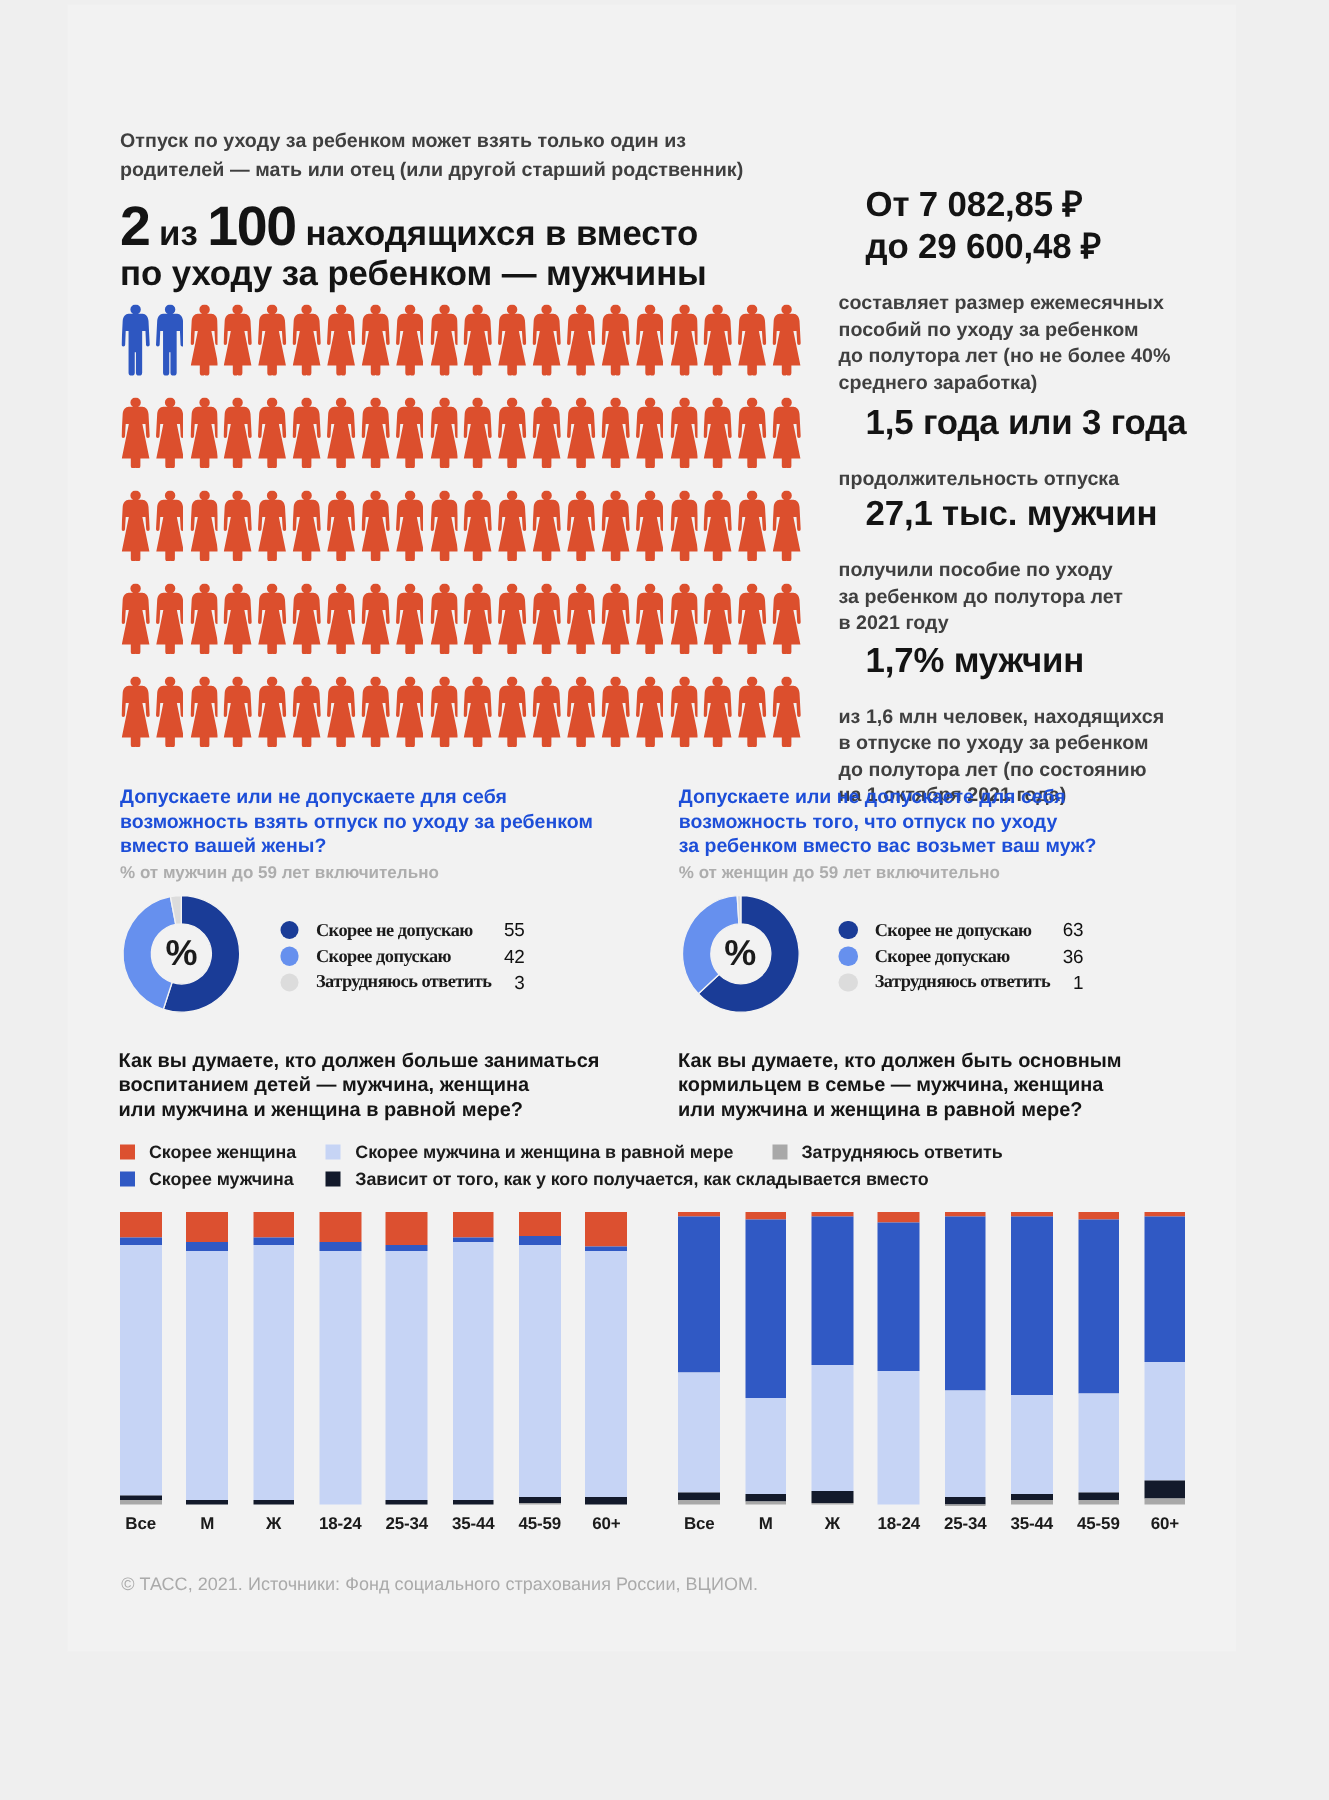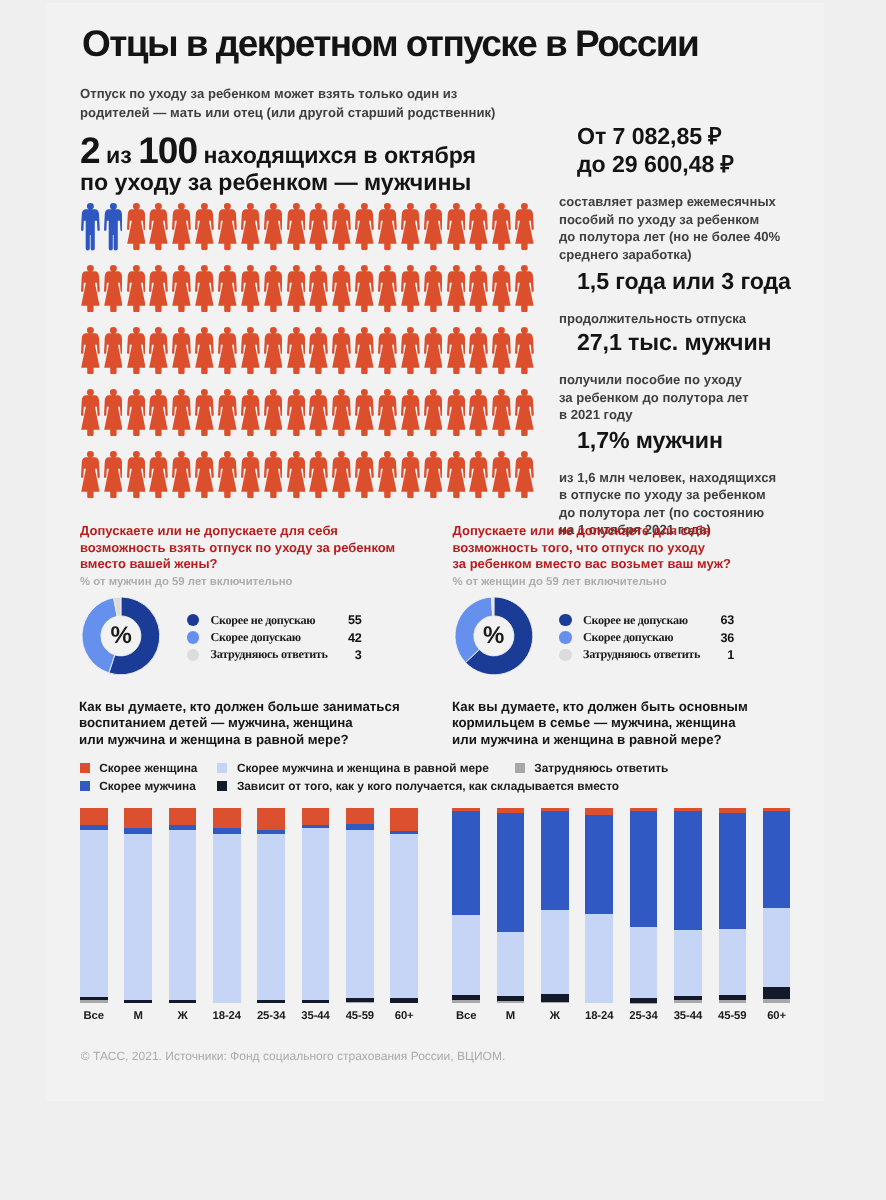--- a/index.html
+++ b/index.html
@@ -30,50 +30,49 @@
   
   #picto{left:80.8px;top:203.3px;}
 
   
   .fact{position:absolute;left:559px;width:260px;}
   .fact h3{margin:18px;font-size:23.2px;line-height:28px;font-weight:bold;color:#141414;letter-spacing:-0.1px;}
   .fact p{margin:-3px 0 0 0;font-size:13.1px;line-height:17.5px;color:#3f3f3f;font-weight:bold;letter-spacing:0.02px;}
 
   
   .survey{position:absolute;width:350px;}
-  .survey .q{font-size:13px;line-height:16.5px;font-weight:bold;color:#b91c1c;letter-spacing:0.01px;}
+  .survey .q{font-size:13px;line-height:16.5px;font-weight:bold;color:#1d4ed8;letter-spacing:0.01px;}
   .survey .sub{margin-top:1px;font-size:11.35px;line-height:16.5px;color:#adadad;font-weight:bold;letter-spacing:0.01px;}
   .donut{position:absolute;width:80px;height:80px;}
   .legend{position:absolute;width:175px;}
   .legrow{display:flex;align-items:center;height:17.4px;}
   .legdot{width:12.5px;height:12.5px;border-radius:50%;flex:none;}
   .leglabel{margin-left:11.5px;font-size:12.2px;color:#1b1b1b;font-weight:bold;letter-spacing:-0.33px;font-family:Liberation Serif, serif;}
-  .legval{position:absolute;right:0;font-size:12.6px;font-weight:bold;color:#111;letter-spacing:-0.2px;text-align:right;}
+  .legval{position:absolute;right:12px;font-size:12.6px;font-weight:normal;color:#111;letter-spacing:-0.2px;text-align:right;}
 
   
   .bars{position:absolute;}
   .bars .q{font-size:13.3px;line-height:16.4px;font-weight:bold;color:#151515;width:350px;letter-spacing:0.01px;}
   .blrow{display:flex;align-items:center;height:15px;}
   .blsw{width:10px;height:9.8px;flex:none;}
   .bllab{margin-left:9.5px;font-size:11.9px;color:#1b1b1b;font-weight:bold;white-space:nowrap;letter-spacing:-0.04px;}
   .bar{position:absolute;width:36px;}
   .seg{position:absolute;left:0;width:36px;}
   .barlab{position:absolute;font-size:11.3px;font-weight:bold;color:#1b1b1b;text-align:center;width:60px;letter-spacing:-0.1px;}
 
   #footer{left:80.8px;top:1049px;font-size:12px;color:#aaaaaa;font-weight:normal;letter-spacing:0.02px;}
 </style>
 </head>
 <body>
 
 <div class="card">
   <div class="cardbg"></div>
-  <div class="abs" id="title">Отцы в декретном отпуске в России</div>
   <div class="abs" id="subtitle">Отпуск по уходу за ребенком может взять только один из<br>родителей — мать или отец (или другой старший родственник)</div>
   <div class="abs" id="lead">
-    <span class="big">2</span><span> из </span><span class="big">100</span><span> находящихся в октября</span><br><span>по уходу за ребенком — мужчины</span>
+    <span class="big">2</span><span> из </span><span class="big">100</span><span> находящихся в вместо</span><br><span>по уходу за ребенком — мужчины</span>
   </div>
 
   <div class="abs" id="picto" style="position: absolute; width: 453.14px; height: 294.9px;">
       <svg width="18.8" height="47.3" viewBox="0 0 100 267" preserveAspectRatio="none" style="position:absolute;left:0px;top:0px">
         <path d="M50 0a18.5 18.5 0 1 0 0 37.0a18.5 18.5 0 1 0 0-37.0zM75.0 35.0H25.0C14.0 35.0 5.5 46.0 4.2 62.0L0.0 151.5a6.5 6.5 0 0 0 13.0 0L15.0 100.0H25.0V256.5a11.0 11.0 0 0 0 22.0 0V180.0H51.3V256.5a11.0 11.0 0 0 0 22.0 0V100.0H85.0L87.0 151.5a6.5 6.5 0 0 0 13.0 0L95.8 62.0C94.5 46.0 86.0 35.0 75.0 35.0z" fill="#2e57c1"></path>
       </svg>
       <svg width="18.8" height="47.3" viewBox="0 0 100 267" preserveAspectRatio="none" style="position:absolute;left:22.86px;top:0px">
         <path d="M50 0a18.5 18.5 0 1 0 0 37.0a18.5 18.5 0 1 0 0-37.0zM75.0 35.0H25.0C14.0 35.0 5.5 46.0 4.2 62.0L0.0 151.5a6.5 6.5 0 0 0 13.0 0L15.0 100.0H25.0V256.5a11.0 11.0 0 0 0 22.0 0V180.0H51.3V256.5a11.0 11.0 0 0 0 22.0 0V100.0H85.0L87.0 151.5a6.5 6.5 0 0 0 13.0 0L95.8 62.0C94.5 46.0 86.0 35.0 75.0 35.0z" fill="#2e57c1"></path>
       </svg>
       <svg width="18.8" height="47.3" viewBox="0 0 100 267" preserveAspectRatio="none" style="position:absolute;left:45.72px;top:0px">

